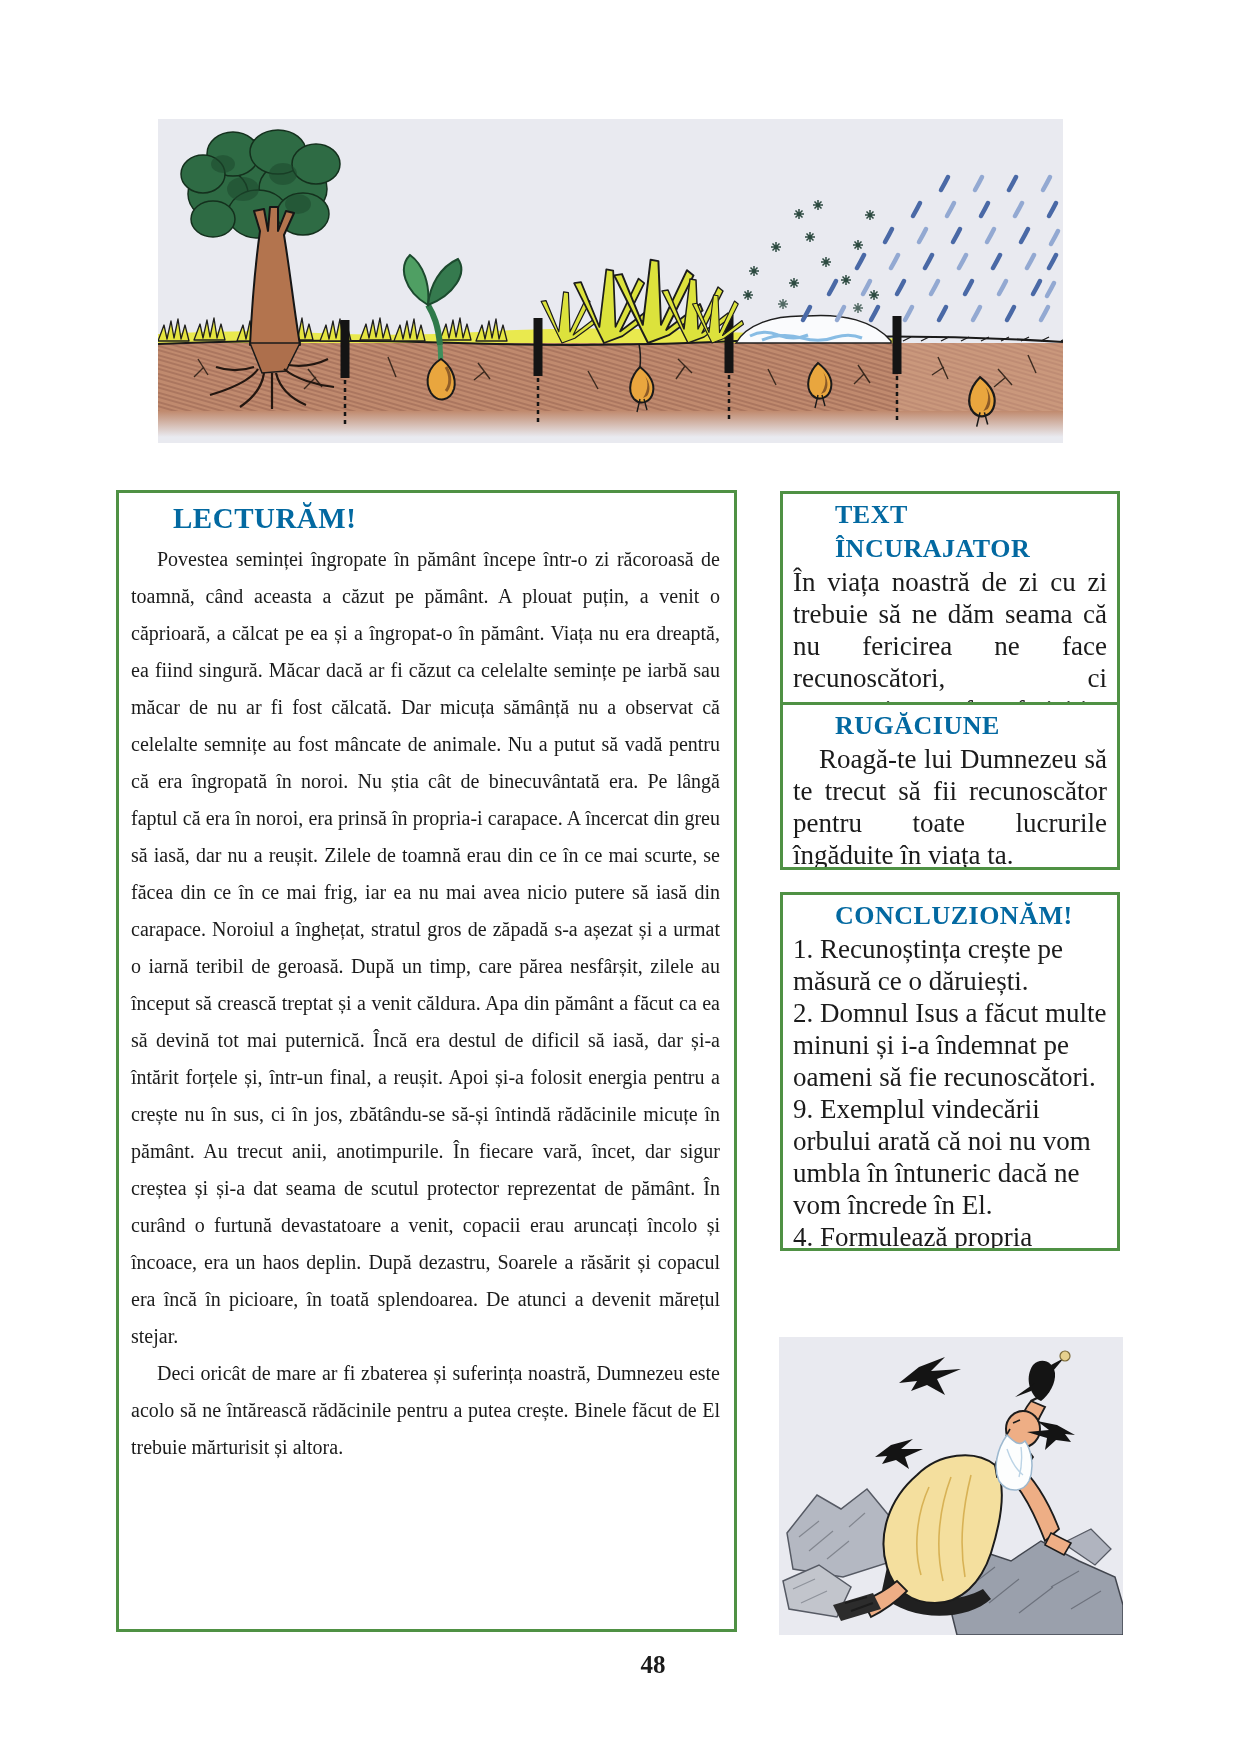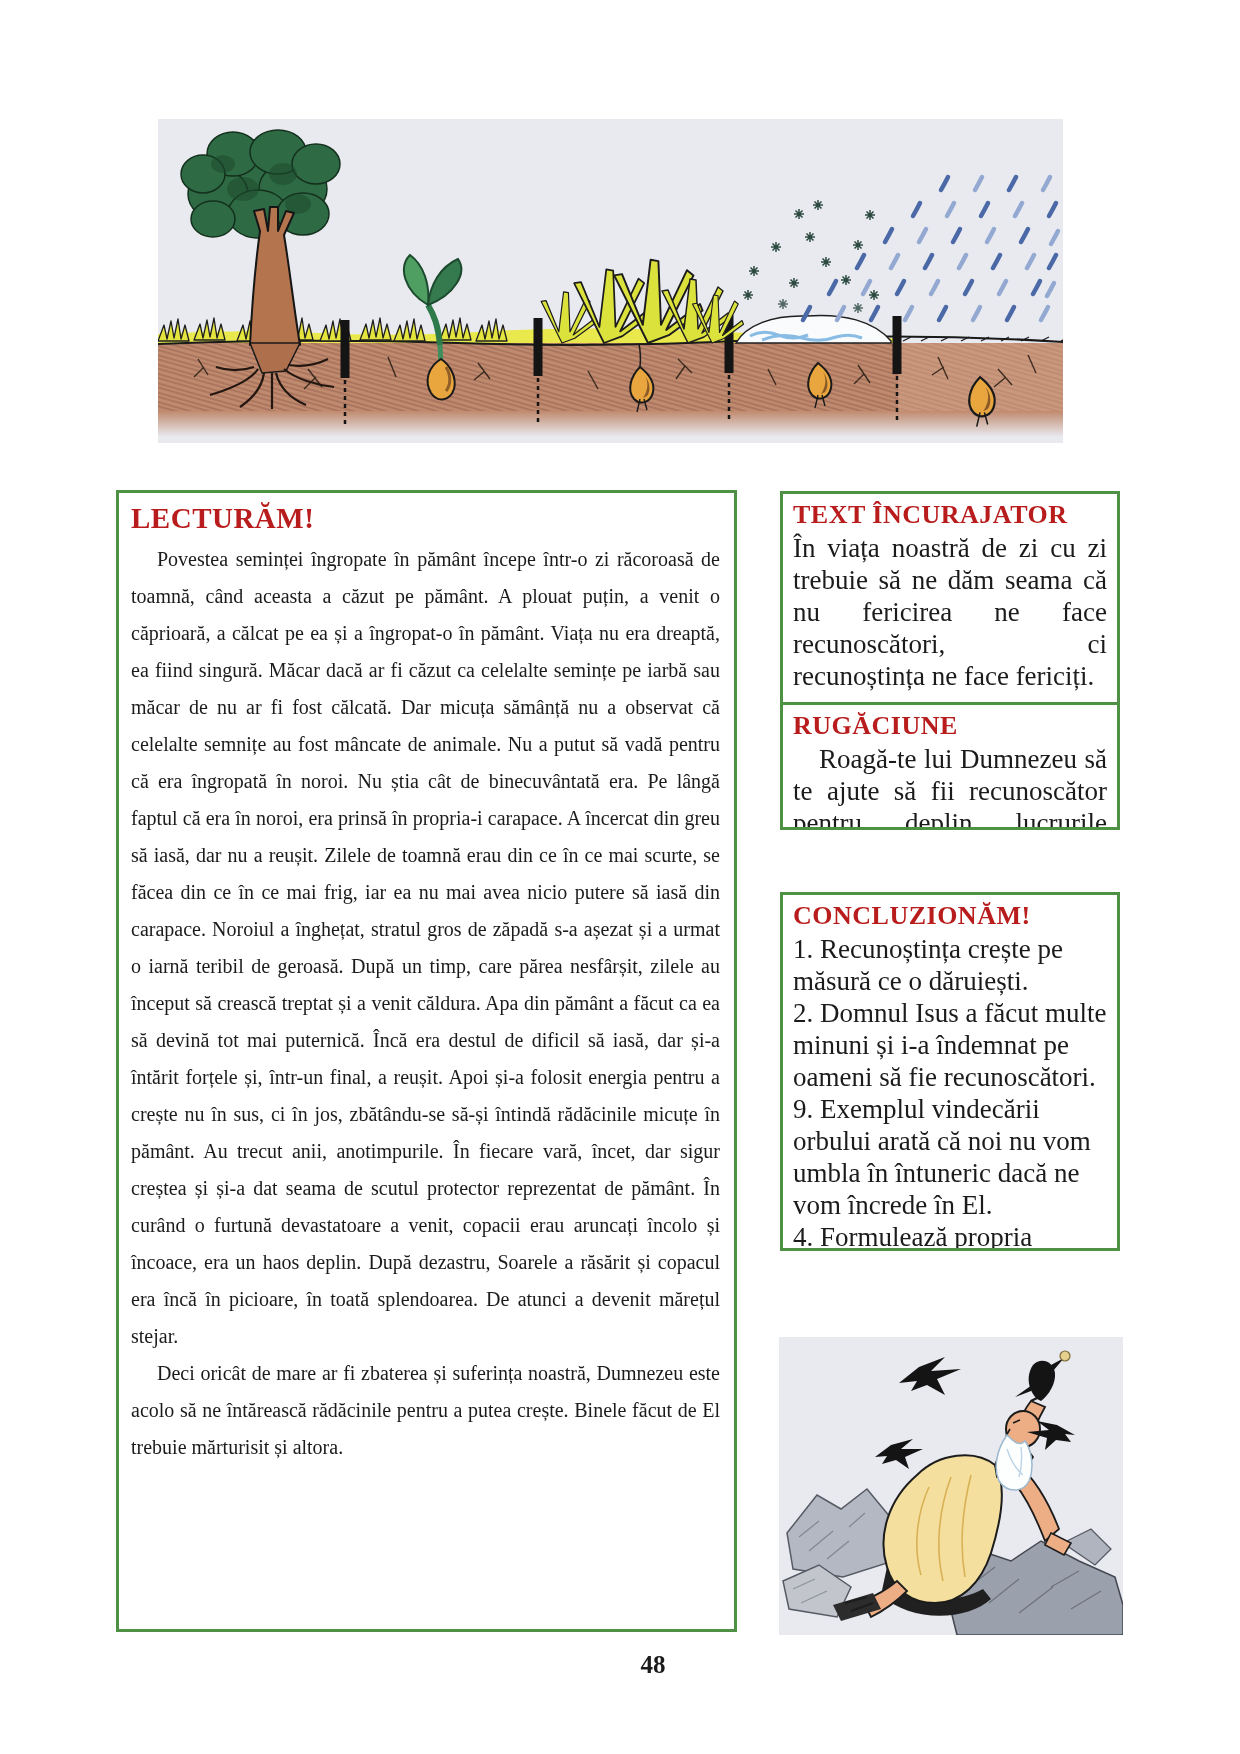--- a/index.html
+++ b/index.html
@@ -11,37 +11,37 @@
     color:#1b1b1b;
   }
   .illus { position:absolute; background:#e9eaf0; }
   .illus svg { display:block; width:100%; height:100%; }
 
   .gbox {
     position:absolute; border:3px solid #4f9144; background:#ffffff;
     overflow:hidden;
   }
   .gbox-title {
-    color:#b91c1c; font-weight:bold; letter-spacing:0.5px;
+    color:#0369a1; font-weight:bold; letter-spacing:0.5px;margin-left:42px;
   }
 
   
   #lecturam-box { left:116px; top:490px; width:621px; height:1142px; padding:7px 14px 0 12px; }
   #lecturam-box .gbox-title { font-size:29px; line-height:36px; margin-bottom:5px; }
   #lecturam-box p {
     font-size:20px; line-height:37px; text-align:justify; text-indent:26px;
   }
 
   
   .rbox { left:780px; width:340px; padding:4px 10px 4px 10px; }
   .rbox .gbox-title { font-size:26px; line-height:34px; }
   .rbox p, .rbox .item { font-size:27px; line-height:32px; }
   #text-incurajator-box { top:491px; height:219px; }
   #text-incurajator-box p { text-align:justify; }
-  #rugaciune-box { top:702px; height:128px; }
+  #rugaciune-box { top:702px; height:168px; }
   #rugaciune-box p { text-indent:26px; text-align:justify; }
   #concluzionam-box { top:892px; height:359px; }
   #concluzionam-box .item { text-align:left; }
 
   #top-illustration { left:158px; top:119px; width:905px; height:324px; }
   #bottom-illustration { left:779px; top:1337px; width:344px; height:298px; }
 
   #page-number {
     position:absolute; top:1651px; left:0; width:1240px; text-align:center;
     font-size:25px; font-weight:bold;margin-left:33px;
@@ -261,21 +261,21 @@
     <p>Deci oricât de mare ar fi zbaterea și suferința noastră, Dumnezeu este acolo să ne întărească rădăcinile pentru a putea crește. Binele făcut de El trebuie mărturisit și altora.</p>
   </div>
 
   <div class="gbox rbox" id="text-incurajator-box">
     <div class="gbox-title">TEXT ÎNCURAJATOR</div>
     <p>În viața noastră de zi cu zi trebuie să ne dăm seama că nu fericirea ne face recunoscători, ci recunoștința ne face fericiți.</p>
   </div>
 
   <div class="gbox rbox" id="rugaciune-box">
     <div class="gbox-title">RUGĂCIUNE</div>
-    <p>Roagă-te lui Dumnezeu să te ajute să fii recunoscător pentru deplin lucrurile îngăduite în viața ta.</p>
+    <p>Roagă-te lui Dumnezeu să te trecut să fii recunoscător pentru toate lucrurile îngăduite în viața ta.</p>
   </div>
 
   <div class="gbox rbox" id="concluzionam-box">
     <div class="gbox-title">CONCLUZIONĂM!</div>
     <div class="item">1. Recunoștința crește pe măsură ce o dăruiești.</div>
     <div class="item">2. Domnul Isus a făcut multe minuni și i-a îndemnat pe oameni să fie recunoscători.</div>
     <div class="item">9. Exemplul vindecării orbului arată că noi nu vom umbla în întuneric dacă ne vom încrede în El.</div>
     <div class="item">4. Formulează propria concluzie cu privire la lecție.</div>
   </div>
 

